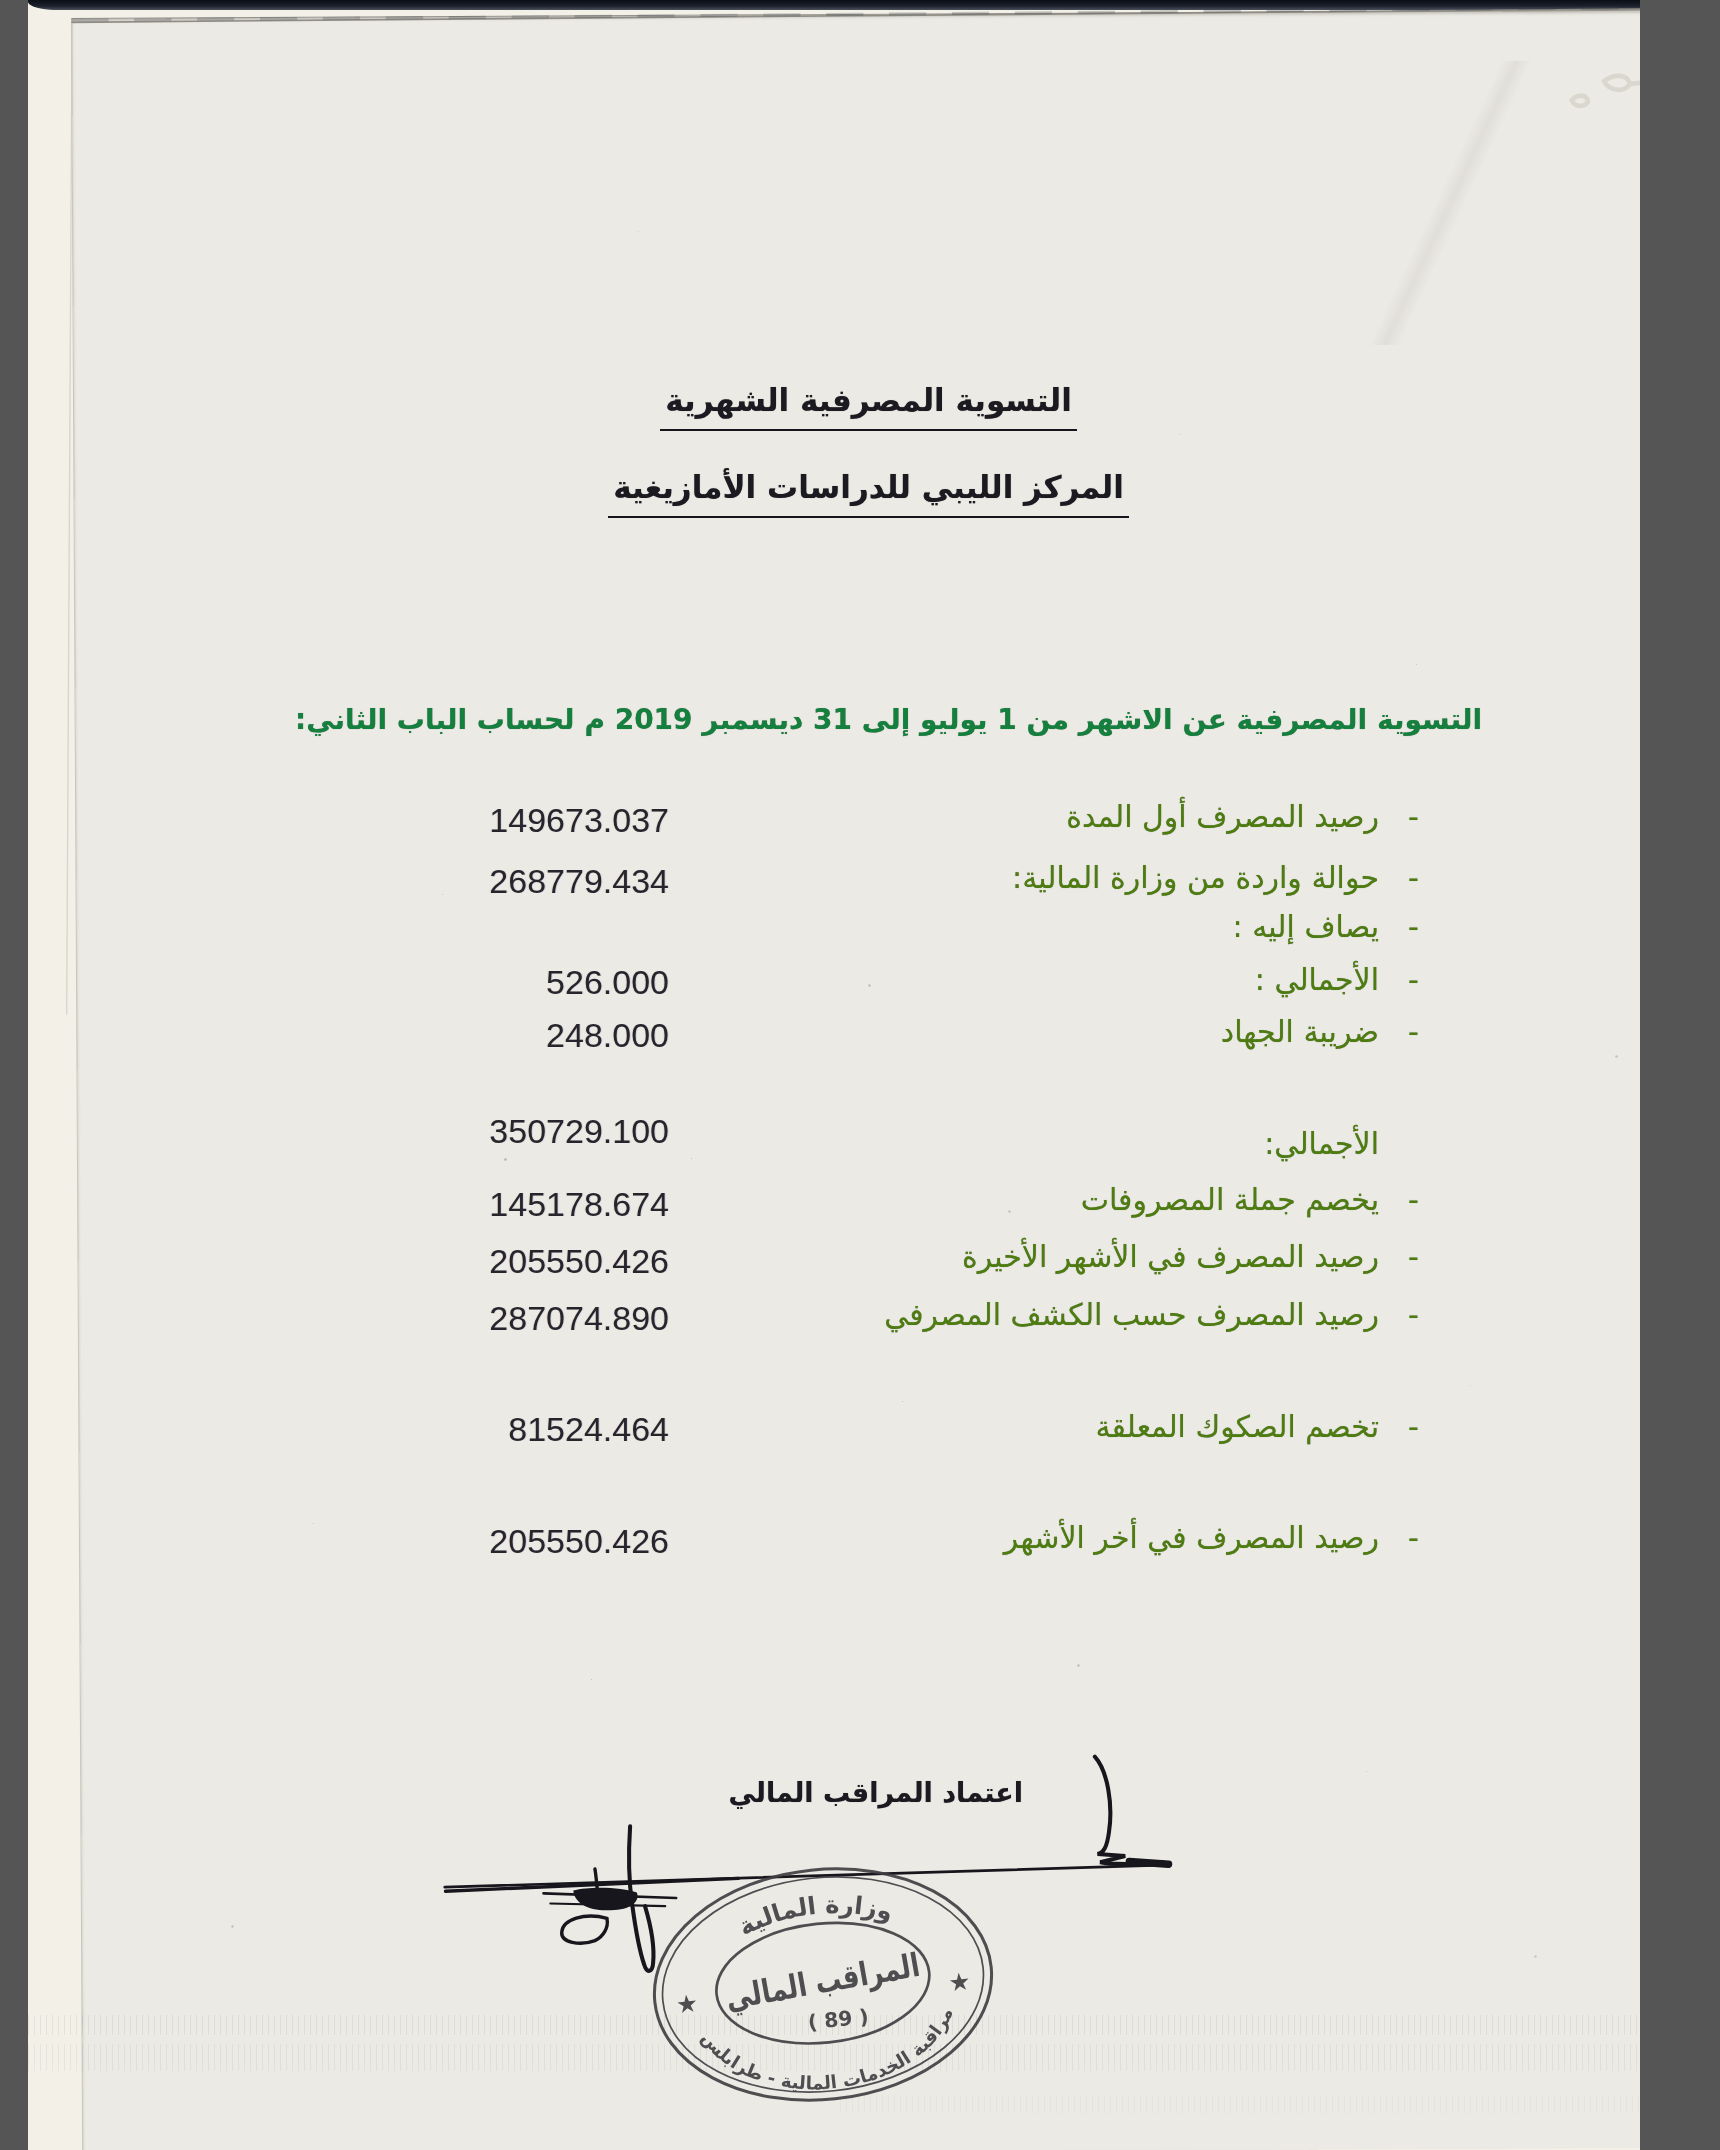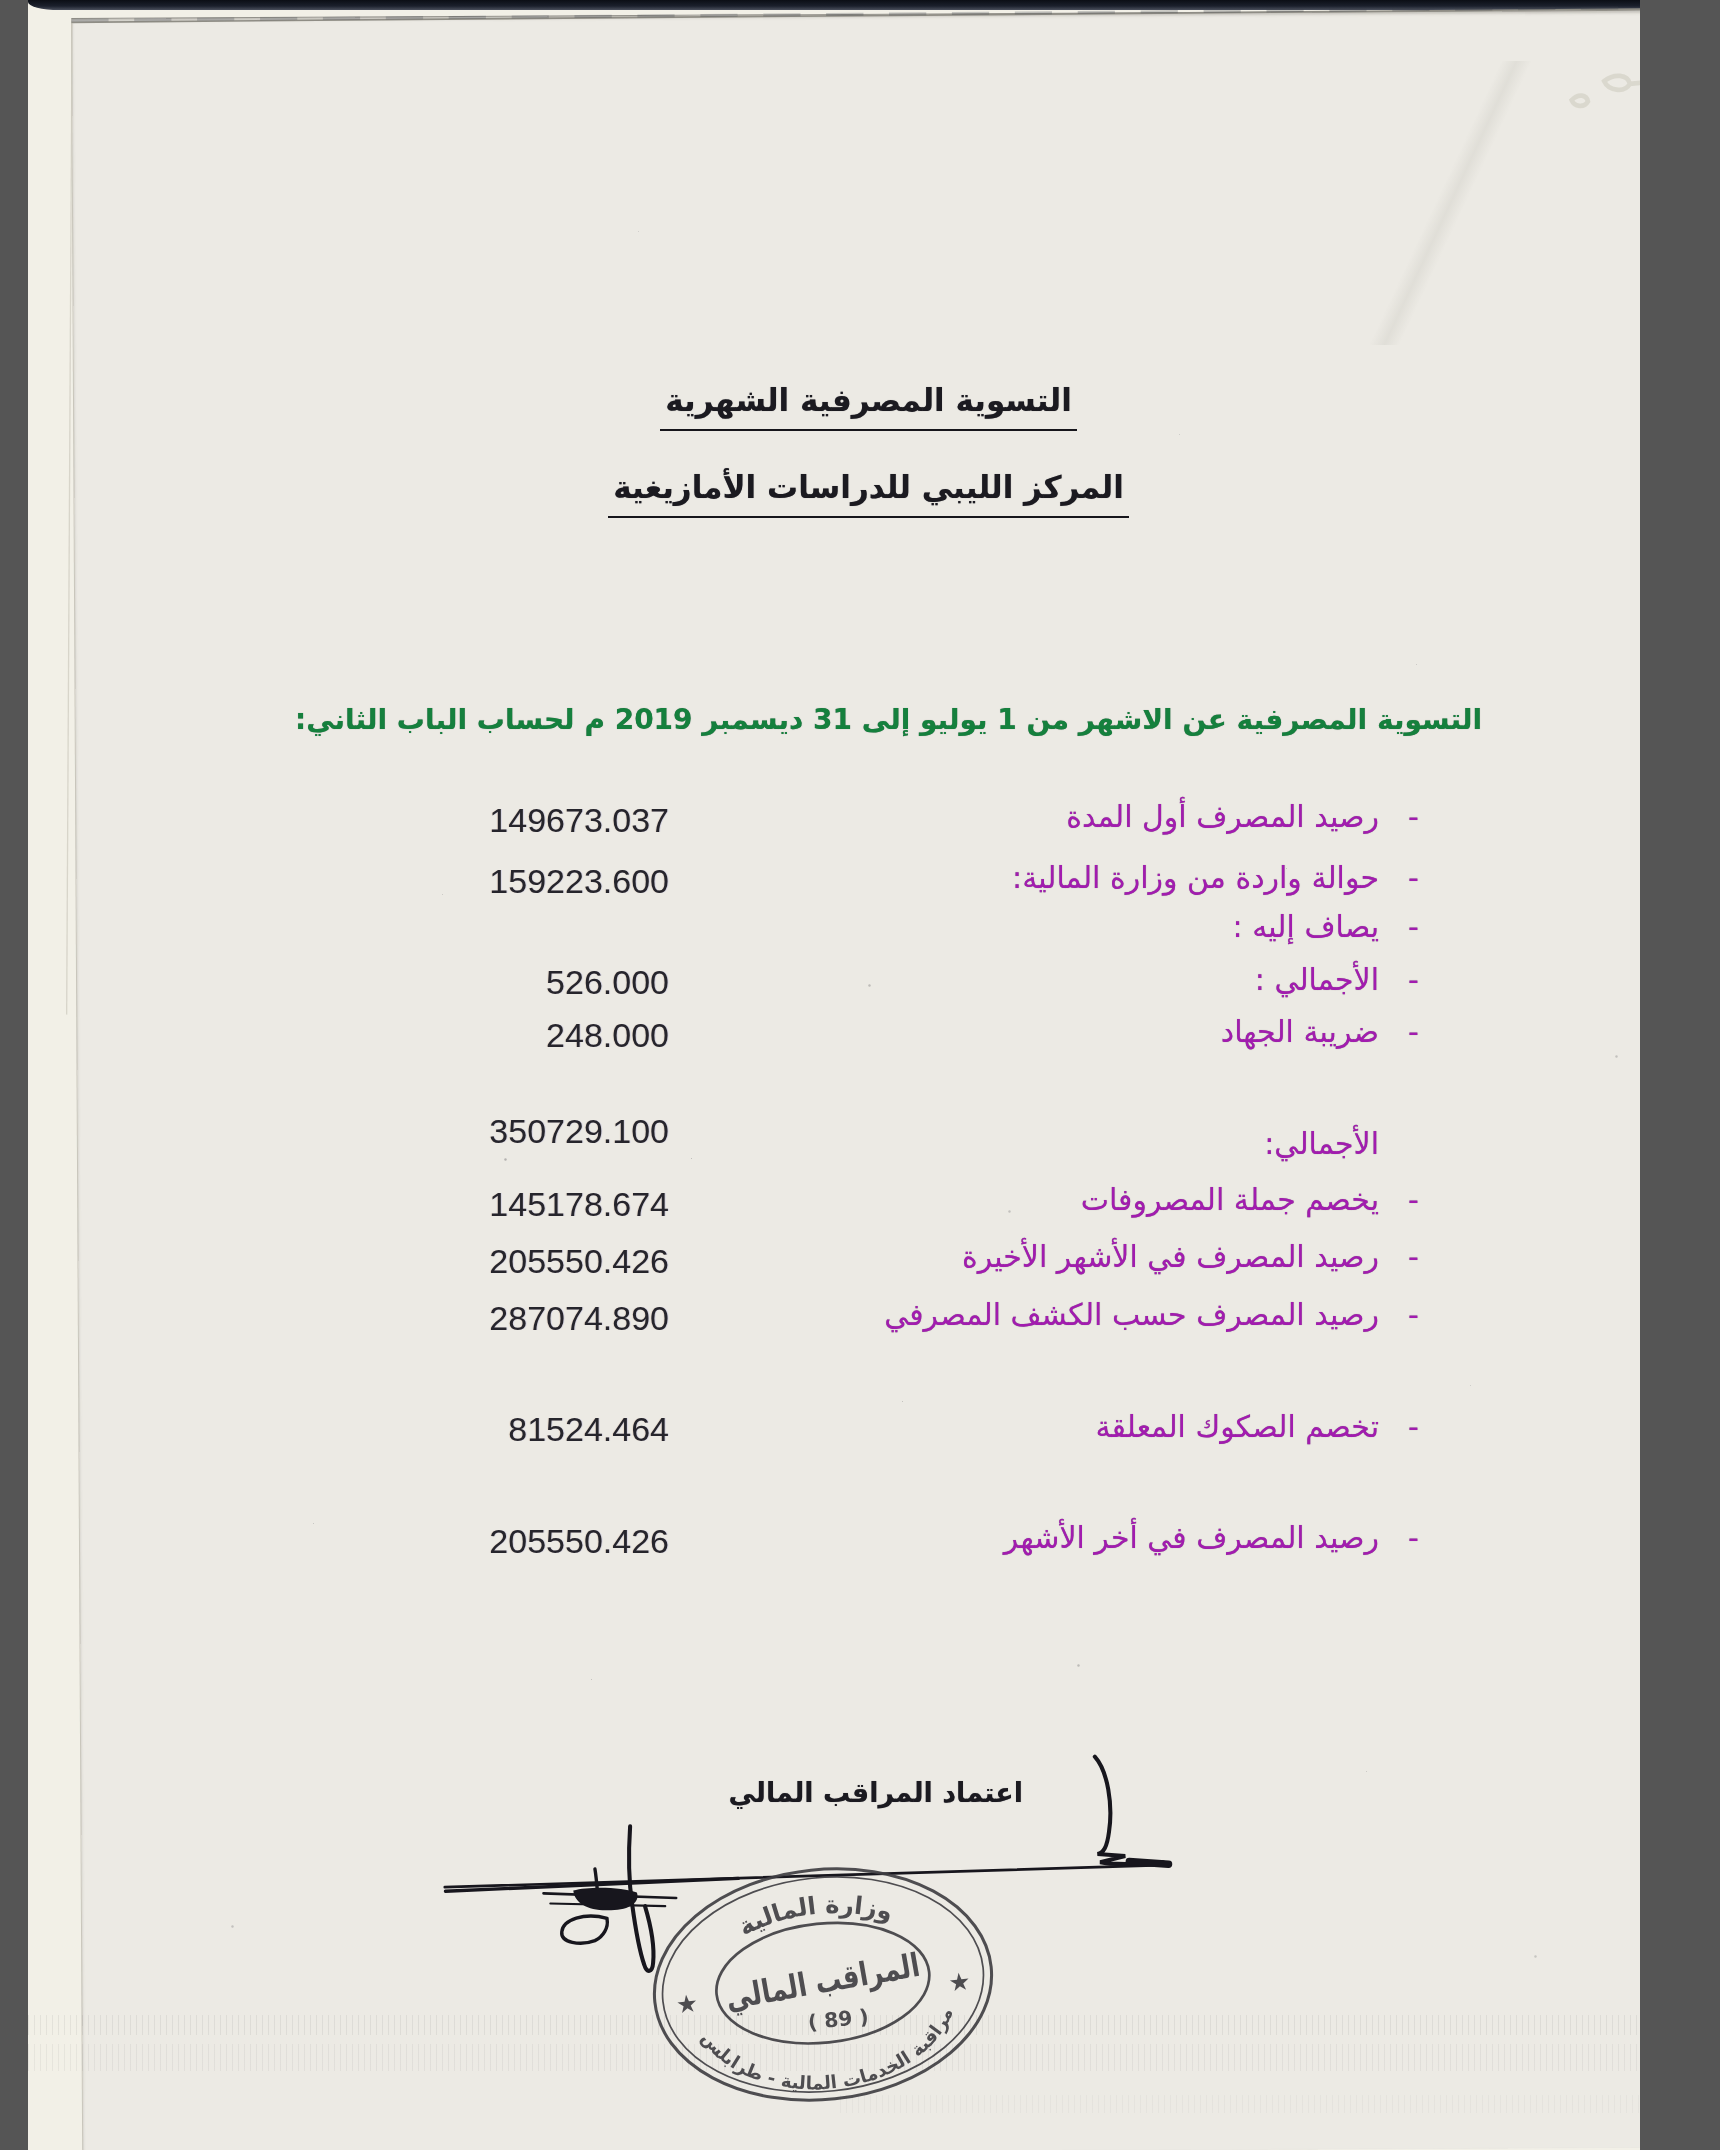--- a/index.html
+++ b/index.html
@@ -40,21 +40,21 @@
   .title{font-weight:bold;font-size:31px;line-height:43px;color:#1b1a20;
          text-shadow:0 0 0.7px rgba(28,26,36,.55);}
   .title .u{display:inline-block;border-bottom:2.7px solid #16151b;padding:0 5.4px 6.8px;}
   .t2{margin-top:35px;}
   .intro{
     position:absolute;right:158px;top:703px;font-size:28px;direction:rtl;
     white-space:nowrap;color:#15803d;text-shadow:0 0 0.7px rgba(30,28,38,.5);font-weight:bold;
   }
   .row{
     position:absolute;right:219px;font-size:30px;direction:rtl;white-space:nowrap;
-    color:#a21caf;text-shadow:0 0 0.7px rgba(30,28,38,.5);
+    color:#4d7c0f;text-shadow:0 0 0.7px rgba(30,28,38,.5);
   }
   .dash{display:inline-block;width:15px;margin-left:27px;text-align:center;}
   .r0{top:799px}.r1{top:860px}.r2{top:909px}.r3{top:962px}.r4{top:1014px}
   .r5{top:1126px}.r6{top:1182px}.r7{top:1239px}.r8{top:1297px}.r9{top:1409px}.r10{top:1520px}
   .val{
     position:absolute;left:438px;width:203px;text-align:right;direction:ltr;
     font-family:"Liberation Sans","DejaVu Sans",sans-serif;font-size:34px;color:#26252c;
     text-shadow:1px 0 0 rgba(80,80,200,.14), -1px 0 0 rgba(200,120,60,.12);
   }
   .v0{top:801px}.v1{top:862px}.v3{top:963px}.v4{top:1016px}.v5{top:1112px}
@@ -113,21 +113,21 @@
   <div class="row r3"><span class="dash">-</span><span class="lbl">الأجمالي :</span></div>
   <div class="row r4"><span class="dash">-</span><span class="lbl">ضريبة الجهاد</span></div>
   <div class="row r5"><span class="dash"></span><span class="lbl">الأجمالي:</span></div>
   <div class="row r6"><span class="dash">-</span><span class="lbl">يخصم جملة المصروفات</span></div>
   <div class="row r7"><span class="dash">-</span><span class="lbl">رصيد المصرف في الأشهر الأخيرة</span></div>
   <div class="row r8"><span class="dash">-</span><span class="lbl">رصيد المصرف حسب الكشف المصرفي</span></div>
   <div class="row r9"><span class="dash">-</span><span class="lbl">تخصم الصكوك المعلقة</span></div>
   <div class="row r10"><span class="dash">-</span><span class="lbl">رصيد المصرف في أخر الأشهر</span></div>
 
   <div class="val v0">149673.037</div>
-  <div class="val v1">159223.600</div>
+  <div class="val v1">268779.434</div>
   <div class="val v3">526.000</div>
   <div class="val v4">248.000</div>
   <div class="val v5">350729.100</div>
   <div class="val v6">145178.674</div>
   <div class="val v7">205550.426</div>
   <div class="val v8">287074.890</div>
   <div class="val v9">81524.464</div>
   <div class="val v10">205550.426</div>
 
   <div class="caption">اعتماد المراقب المالي</div>

